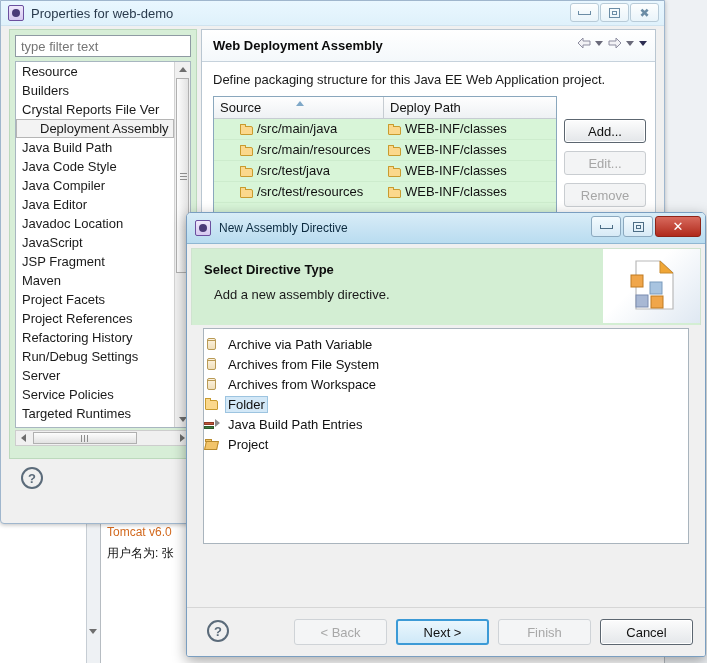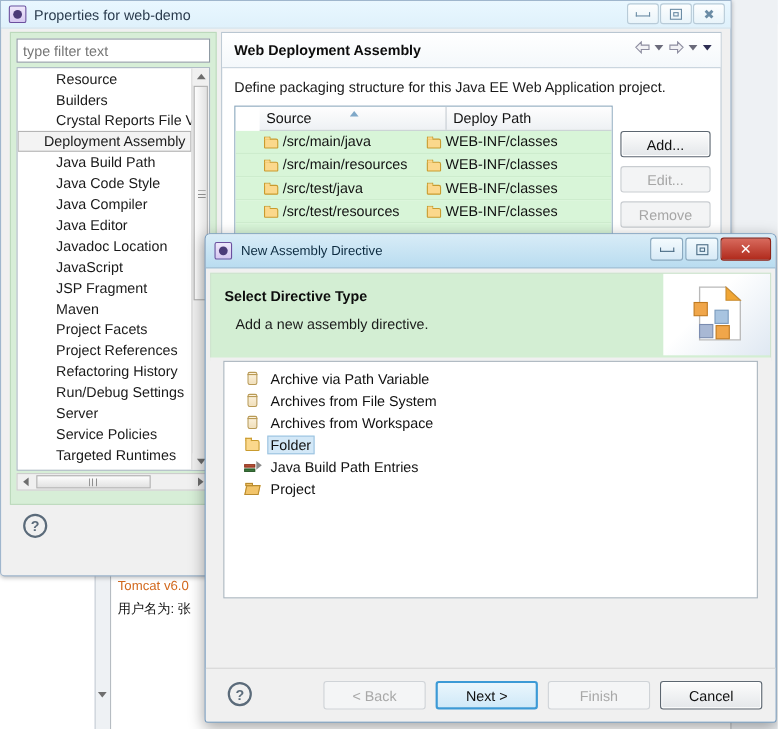--- a/index.html
+++ b/index.html
@@ -52,21 +52,21 @@
   #props-left{position:absolute;left:8px;top:28px;width:188px;height:430px;background:#d7eed7;
     border:1px solid #bcd9bc;box-sizing:border-box;}
   #filter-wrap{position:absolute;left:5px;top:5px;width:176px;height:22px;
     border:1px solid #8f9aa3;background:#ffffff;box-sizing:border-box;display:flex;align-items:center;}
   #filter-input{flex:1;border:none;outline:none;font-size:13px;color:#6b6b6b;
     font-family:"Liberation Sans",sans-serif;padding-left:5px;background:transparent;}
   #filter-green{width:32px;height:19px;background:#cdeccd;margin-right:1px;}
   #tree{position:absolute;left:5px;top:31px;width:176px;height:367px;background:#ffffff;
     border:1px solid #a8b6c0;box-sizing:border-box;overflow:hidden;}
   #tree-list{position:absolute;left:0;top:0;width:160px;}
-  .tree-item{height:19px;line-height:19px;padding-left:35px;font-size:13px;color:#1a1a1a;white-space:nowrap;}
+  .tree-item{height:19px;line-height:19px;padding-left:6px;font-size:13px;color:#1a1a1a;white-space:nowrap;}
   .tree-item.selected{background:#f3f3f3;border:1px solid #b5b5b5;
     box-sizing:border-box;margin-right:2px;padding-left:23px;line-height:17px;}
   #tree-vscroll{position:absolute;right:0;top:0;width:15px;height:100%;background:#f0f0f0;border-left:1px solid #d4d4d4;}
   .sb-arrow-up,.sb-arrow-dn{position:absolute;left:0;width:15px;height:15px;background:#f0f0f0;
     display:flex;align-items:center;justify-content:center;}
   .sb-arrow-up{top:0;} .sb-arrow-dn{bottom:0;}
   .tri-up{width:0;height:0;border-left:4px solid transparent;border-right:4px solid transparent;border-bottom:5px solid #6e6e6e;}
   .tri-dn{width:0;height:0;border-left:4px solid transparent;border-right:4px solid transparent;border-top:5px solid #6e6e6e;}
   .tri-left{width:0;height:0;border-top:4px solid transparent;border-bottom:4px solid transparent;border-right:5px solid #6e6e6e;}
   .tri-right{width:0;height:0;border-top:4px solid transparent;border-bottom:4px solid transparent;border-left:5px solid #6e6e6e;}
@@ -91,21 +91,21 @@
     background:#ffffff;border:1px solid #b9c6d1;box-sizing:border-box;}
   #pr-head{position:absolute;left:0;top:0;width:100%;height:32px;
     background:linear-gradient(#ffffff,#f4f8fb);border-bottom:1px solid #c6d2dc;box-sizing:border-box;}
   #pr-title{position:absolute;left:11px;top:8px;font-size:13px;font-weight:bold;color:#0b0b0b;}
   #pr-navs{position:absolute;right:8px;top:7px;display:flex;align-items:center;gap:5px;}
   #pr-desc{position:absolute;left:11px;top:42px;font-size:13px;color:#1a1a1a;}
   
   #tbl{position:absolute;left:11px;top:66px;width:344px;height:130px;
     border:1px solid #8aa7bd;background:#ffffff;box-sizing:border-box;overflow:hidden;}
   #tbl-head{display:flex;height:21px;background:linear-gradient(#fefefe,#eef1f4);
-    border-bottom:1px solid #c6ccd2;margin-left:22px;}
+    border-bottom:1px solid #c6ccd2;}
   .th{font-size:13px;color:#111;padding-left:6px;line-height:21px;position:relative;box-sizing:border-box;}
   .th.c1{width:170px;border-right:1px solid #c6ccd2;}
   .th.c2{flex:1;}
   #sortmark{position:absolute;left:82px;top:4px;width:0;height:0;
     border-left:4px solid transparent;border-right:4px solid transparent;border-bottom:5px solid #7fa8c8;}
   .tr{display:flex;height:20px;background:#d8f5d8;border-bottom:1px solid #cdeccd;}
   .td{font-size:13px;color:#111;line-height:20px;display:flex;align-items:center;box-sizing:border-box;}
   .td.c1{width:170px;padding-left:26px;}
   .td.c2{flex:1;padding-left:4px;}
   .folder{display:inline-block;width:13px;height:11px;margin-right:4px;flex:0 0 auto;position:relative;}
@@ -139,21 +139,21 @@
   .glyph-max2:after{content:"";position:absolute;left:2px;top:2px;right:2px;bottom:2px;border:1px solid #4c6d85;}
   #wiz-banner{position:relative;height:80px;background:#d3eed3;border-bottom:1px solid #b9d7b9;
     margin:4px 4px 0 4px;border:1px solid #cfe3cf;box-sizing:border-box;text-align:right;}
   #wiz-banner-title{position:absolute;left:12px;top:13px;font-size:13px;font-weight:bold;color:#0d0d0d;}
   #wiz-banner-sub{position:absolute;left:22px;top:38px;font-size:13px;color:#1a1a1a;}
   #wiz-banner-art{position:absolute;right:0;top:0;width:97px;height:74px;
     background:linear-gradient(135deg,#ffffff 40%,#dfe8f2);}
   #wiz-body{position:absolute;left:4px;top:112px;right:4px;height:283px;background:#f0f0f0;}
   #wiz-list{position:absolute;left:12px;top:3px;right:12px;height:216px;background:#ffffff;
     border:1px solid #a9b4bd;box-sizing:border-box;padding-top:5px;}
-  .dir-item{height:20px;display:flex;align-items:center;padding-left:18px;font-size:13px;color:#111;}
+  .dir-item{height:20px;display:flex;align-items:center;padding-left:0;font-size:13px;color:#111;}
   .dir-item .lbl{padding:0 3px;}
   .dir-item.selected .lbl{background:#d3e8f7;border:1px solid #9dc4e0;padding:0 2px;}
   .ic{width:16px;height:15px;margin-right:5px;position:relative;flex:0 0 auto;}
   .ic-jar:before{content:"";position:absolute;left:3px;top:1px;width:9px;height:12px;
     background:linear-gradient(#fdf3df,#f0dfbb);border:1px solid #b99a55;border-radius:2px;box-sizing:border-box;}
   .ic-jar:after{content:"";position:absolute;left:3px;top:3px;width:9px;height:1px;background:#b99a55;}
   .ic-folder:before{content:"";position:absolute;left:1px;top:3px;width:13px;height:10px;
     background:#fbd88c;border:1px solid #c99b2e;border-radius:1px 2px 1px 1px;box-sizing:border-box;}
   .ic-folder:after{content:"";position:absolute;left:1px;top:1px;width:6px;height:3px;
     background:#fbd88c;border:1px solid #c99b2e;border-bottom:none;box-sizing:border-box;}

